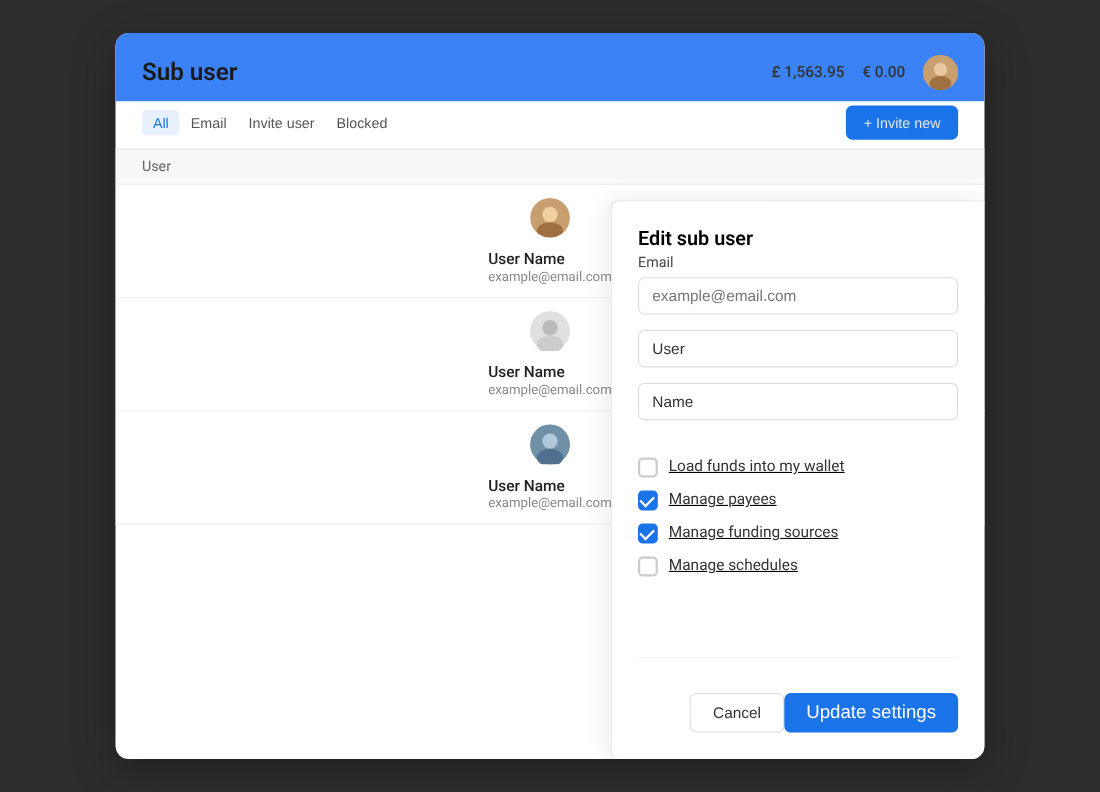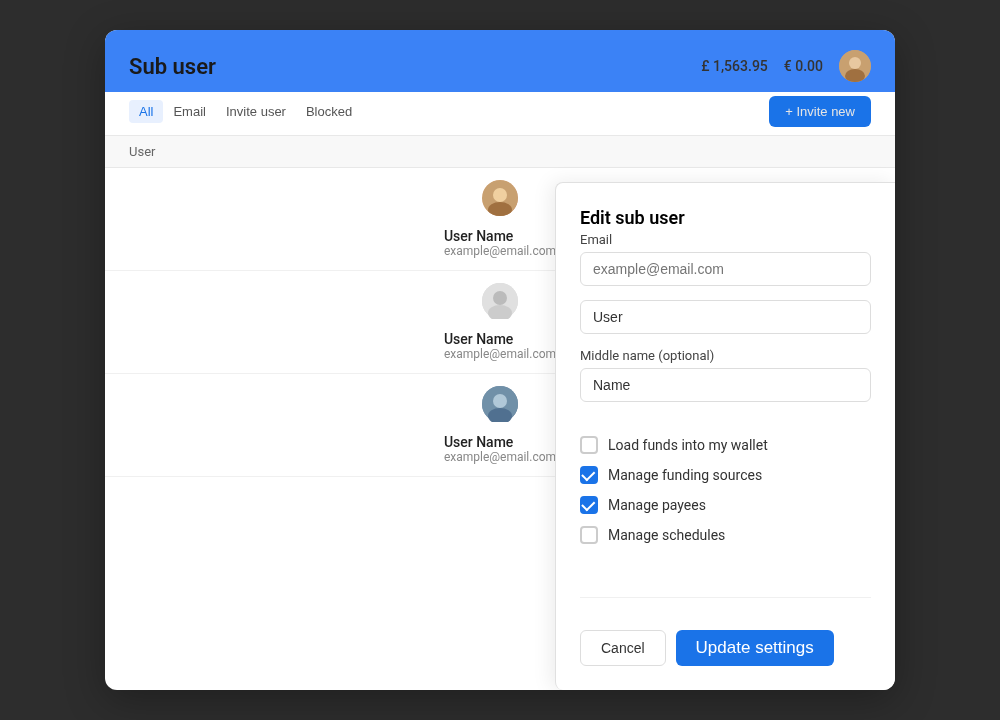--- a/index.html
+++ b/index.html
@@ -178,23 +178,24 @@
       font-size: 14px;
       color: #333;
       outline: none;
     }
     .checkboxes {
       margin-top: 6px;
       flex: 1;
     }
     .checkbox-row {
       display: flex;
-      align-items: center;
+      align-items: flex-start;
       gap: 10px;
       margin-bottom: 12px;
+      text-decoration: underline;
     }
     .checkbox-box {
       width: 18px;
       height: 18px;
       border-radius: 4px;
       border: 2px solid #ccc;
       flex-shrink: 0;
       display: flex;
       align-items: center;
       justify-content: center;
@@ -212,22 +213,21 @@
       border-left: 2px solid #fff;
       border-bottom: 2px solid #fff;
       transform: rotate(-45deg) translateY(-1px);
     }
     .checkbox-label {
       font-size: 14px;
       color: #333;
     }
     .panel-footer {
       display: flex;
-      justify-content: flex-start;
-      gap: 10px;
+      justify-content: flex-end;
       margin-top: auto;
       padding-top: 32px;
       border-top: 1px solid #f0f0f0;
     }
     .btn-cancel {
       padding: 8px 20px;
       border: 1px solid #ddd;
       border-radius: 6px;
       background: #fff;
       font-size: 14px;
@@ -330,39 +330,38 @@
     <div class="form-group">
       <label class="form-label">Email</label>
       <input class="form-input" type="email" placeholder="example@email.com" style="">
     </div>
 
     <div class="form-group">
       <input class="form-input" type="text" value="User" style="">
     </div>
 
     <div class="form-group">
-      <label class="form-label">Middle name (optional)</label>
       <input class="form-input" type="text" value="Name" style="">
     </div>
 
     <div class="form-group">
     </div>
 
     <div class="checkboxes">
       <div class="checkbox-row">
         <div class="checkbox-box"></div>
         <span class="checkbox-label">Load funds into my wallet</span>
       </div>
       <div class="checkbox-row">
         <div class="checkbox-box checked"></div>
-        <span class="checkbox-label">Manage funding sources</span>
+        <span class="checkbox-label">Manage payees</span>
       </div>
       <div class="checkbox-row">
         <div class="checkbox-box checked"></div>
-        <span class="checkbox-label">Manage payees</span>
+        <span class="checkbox-label">Manage funding sources</span>
       </div>
       <div class="checkbox-row">
         <div class="checkbox-box"></div>
         <span class="checkbox-label">Manage schedules</span>
       </div>
     </div>
 
     <div class="panel-footer">
       <button class="btn-cancel">Cancel</button>
       <button class="btn-update">Update settings</button>

